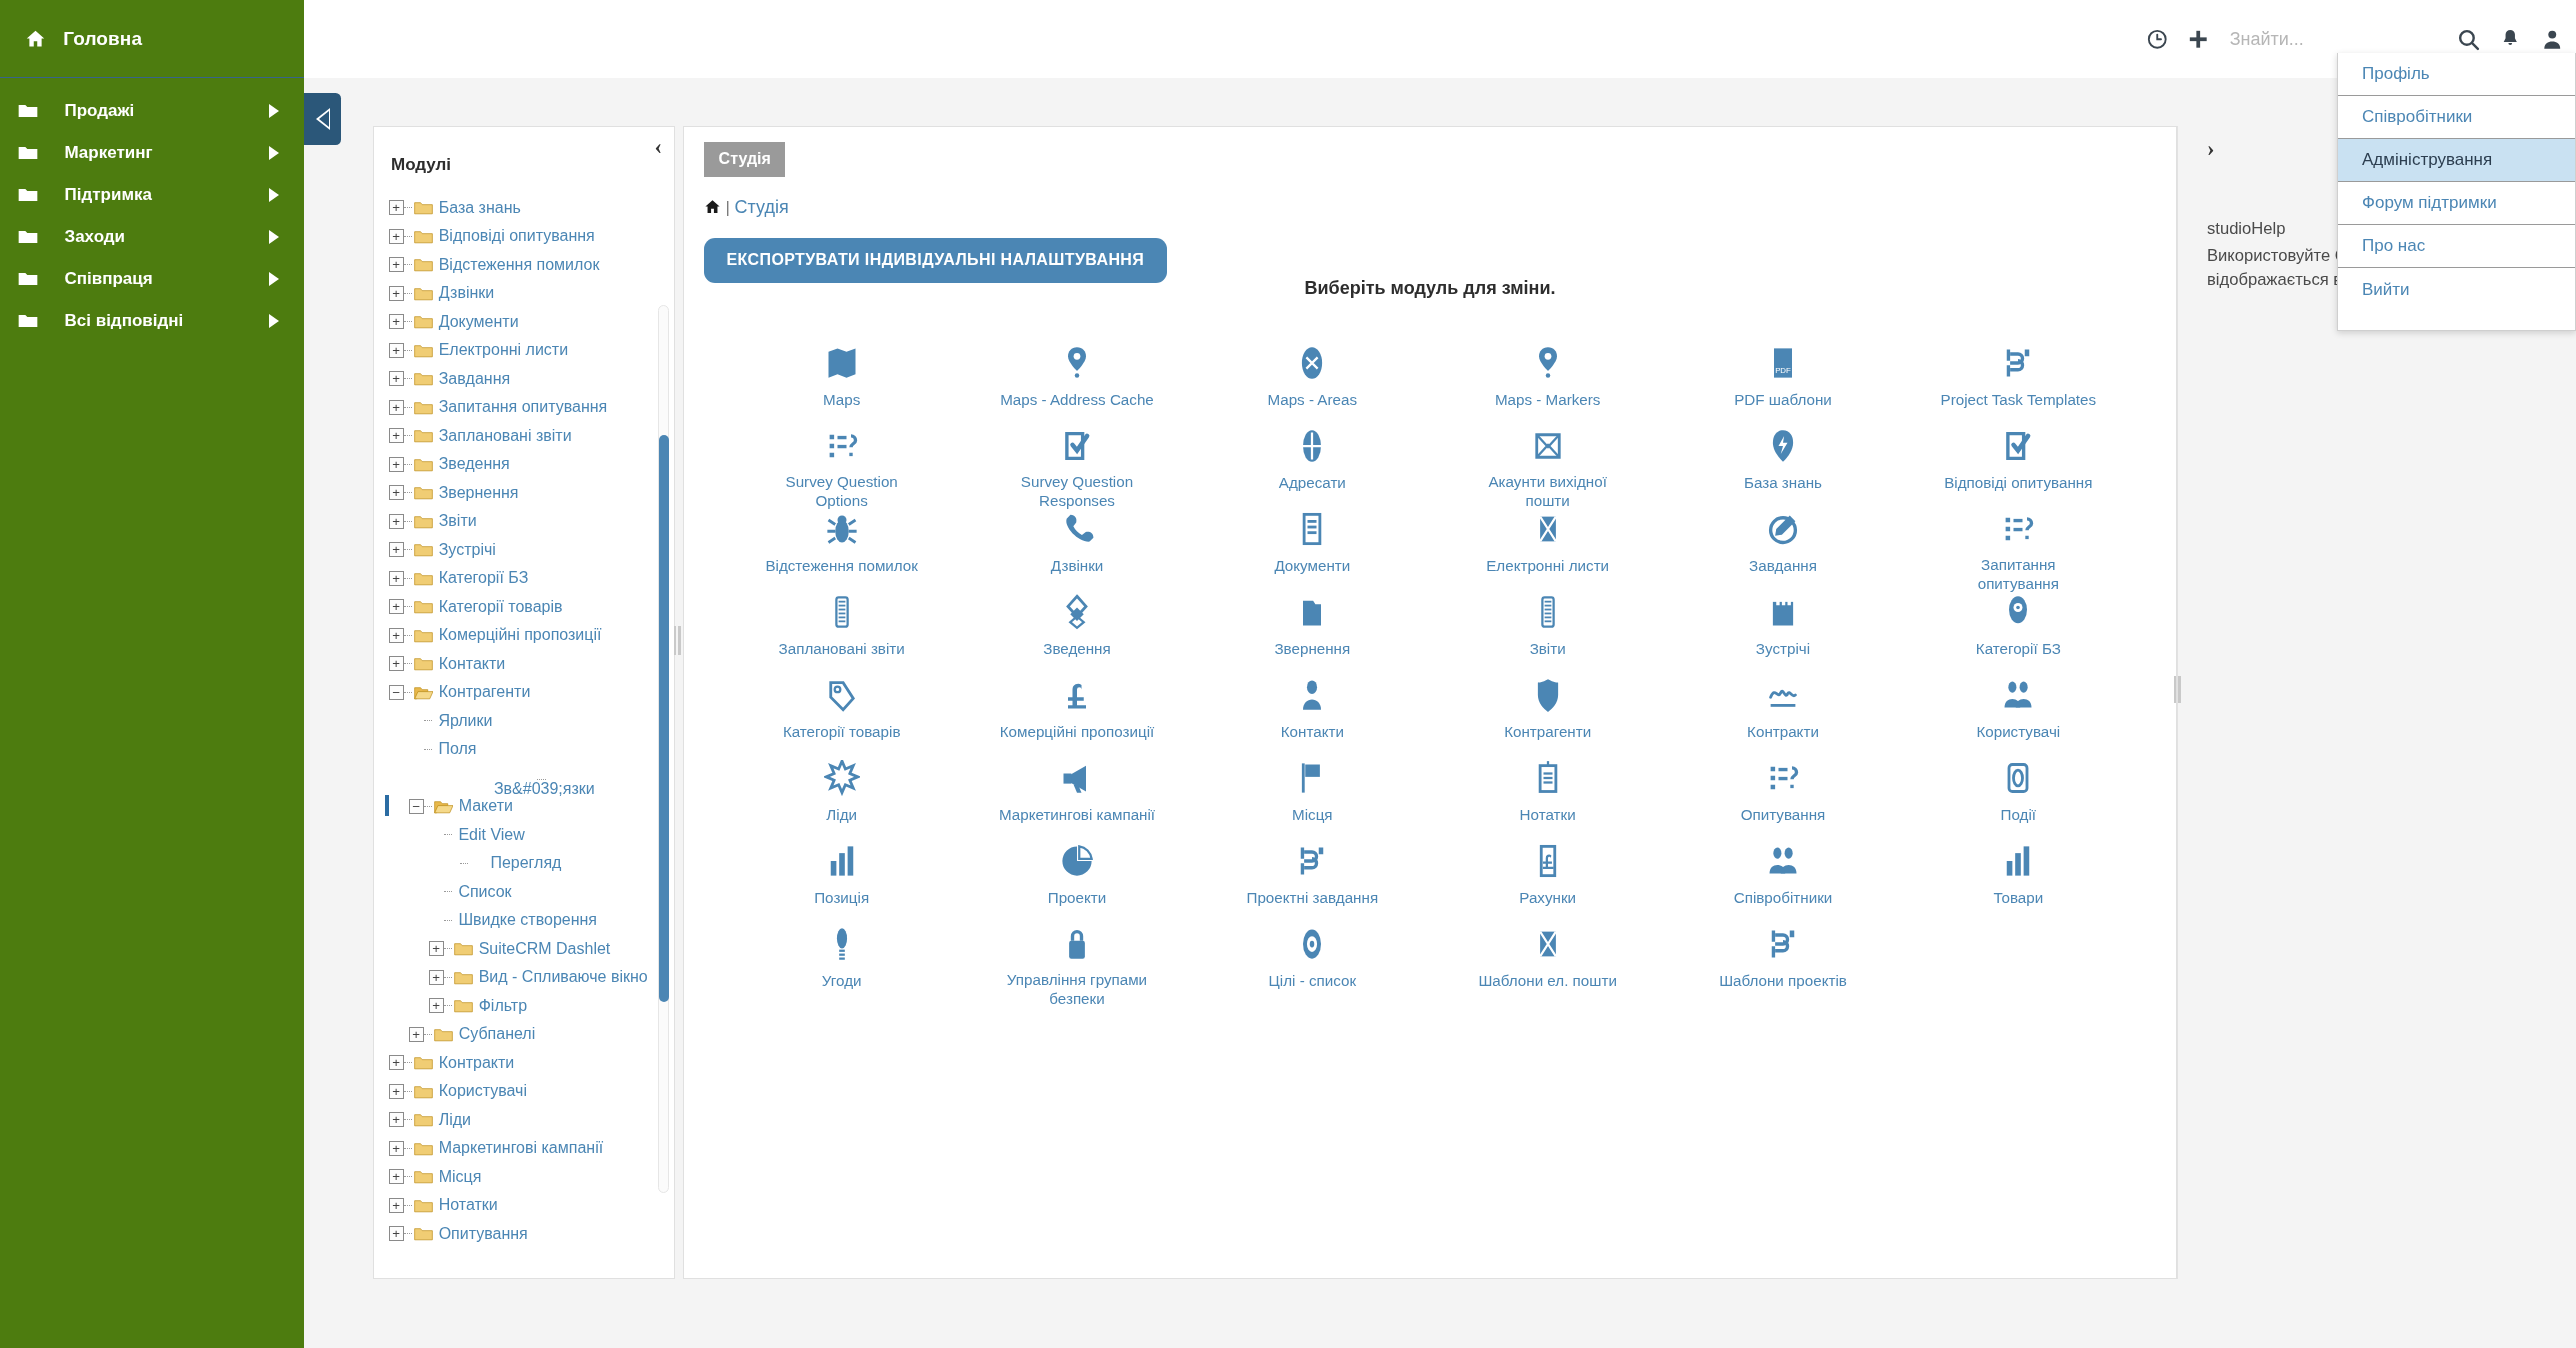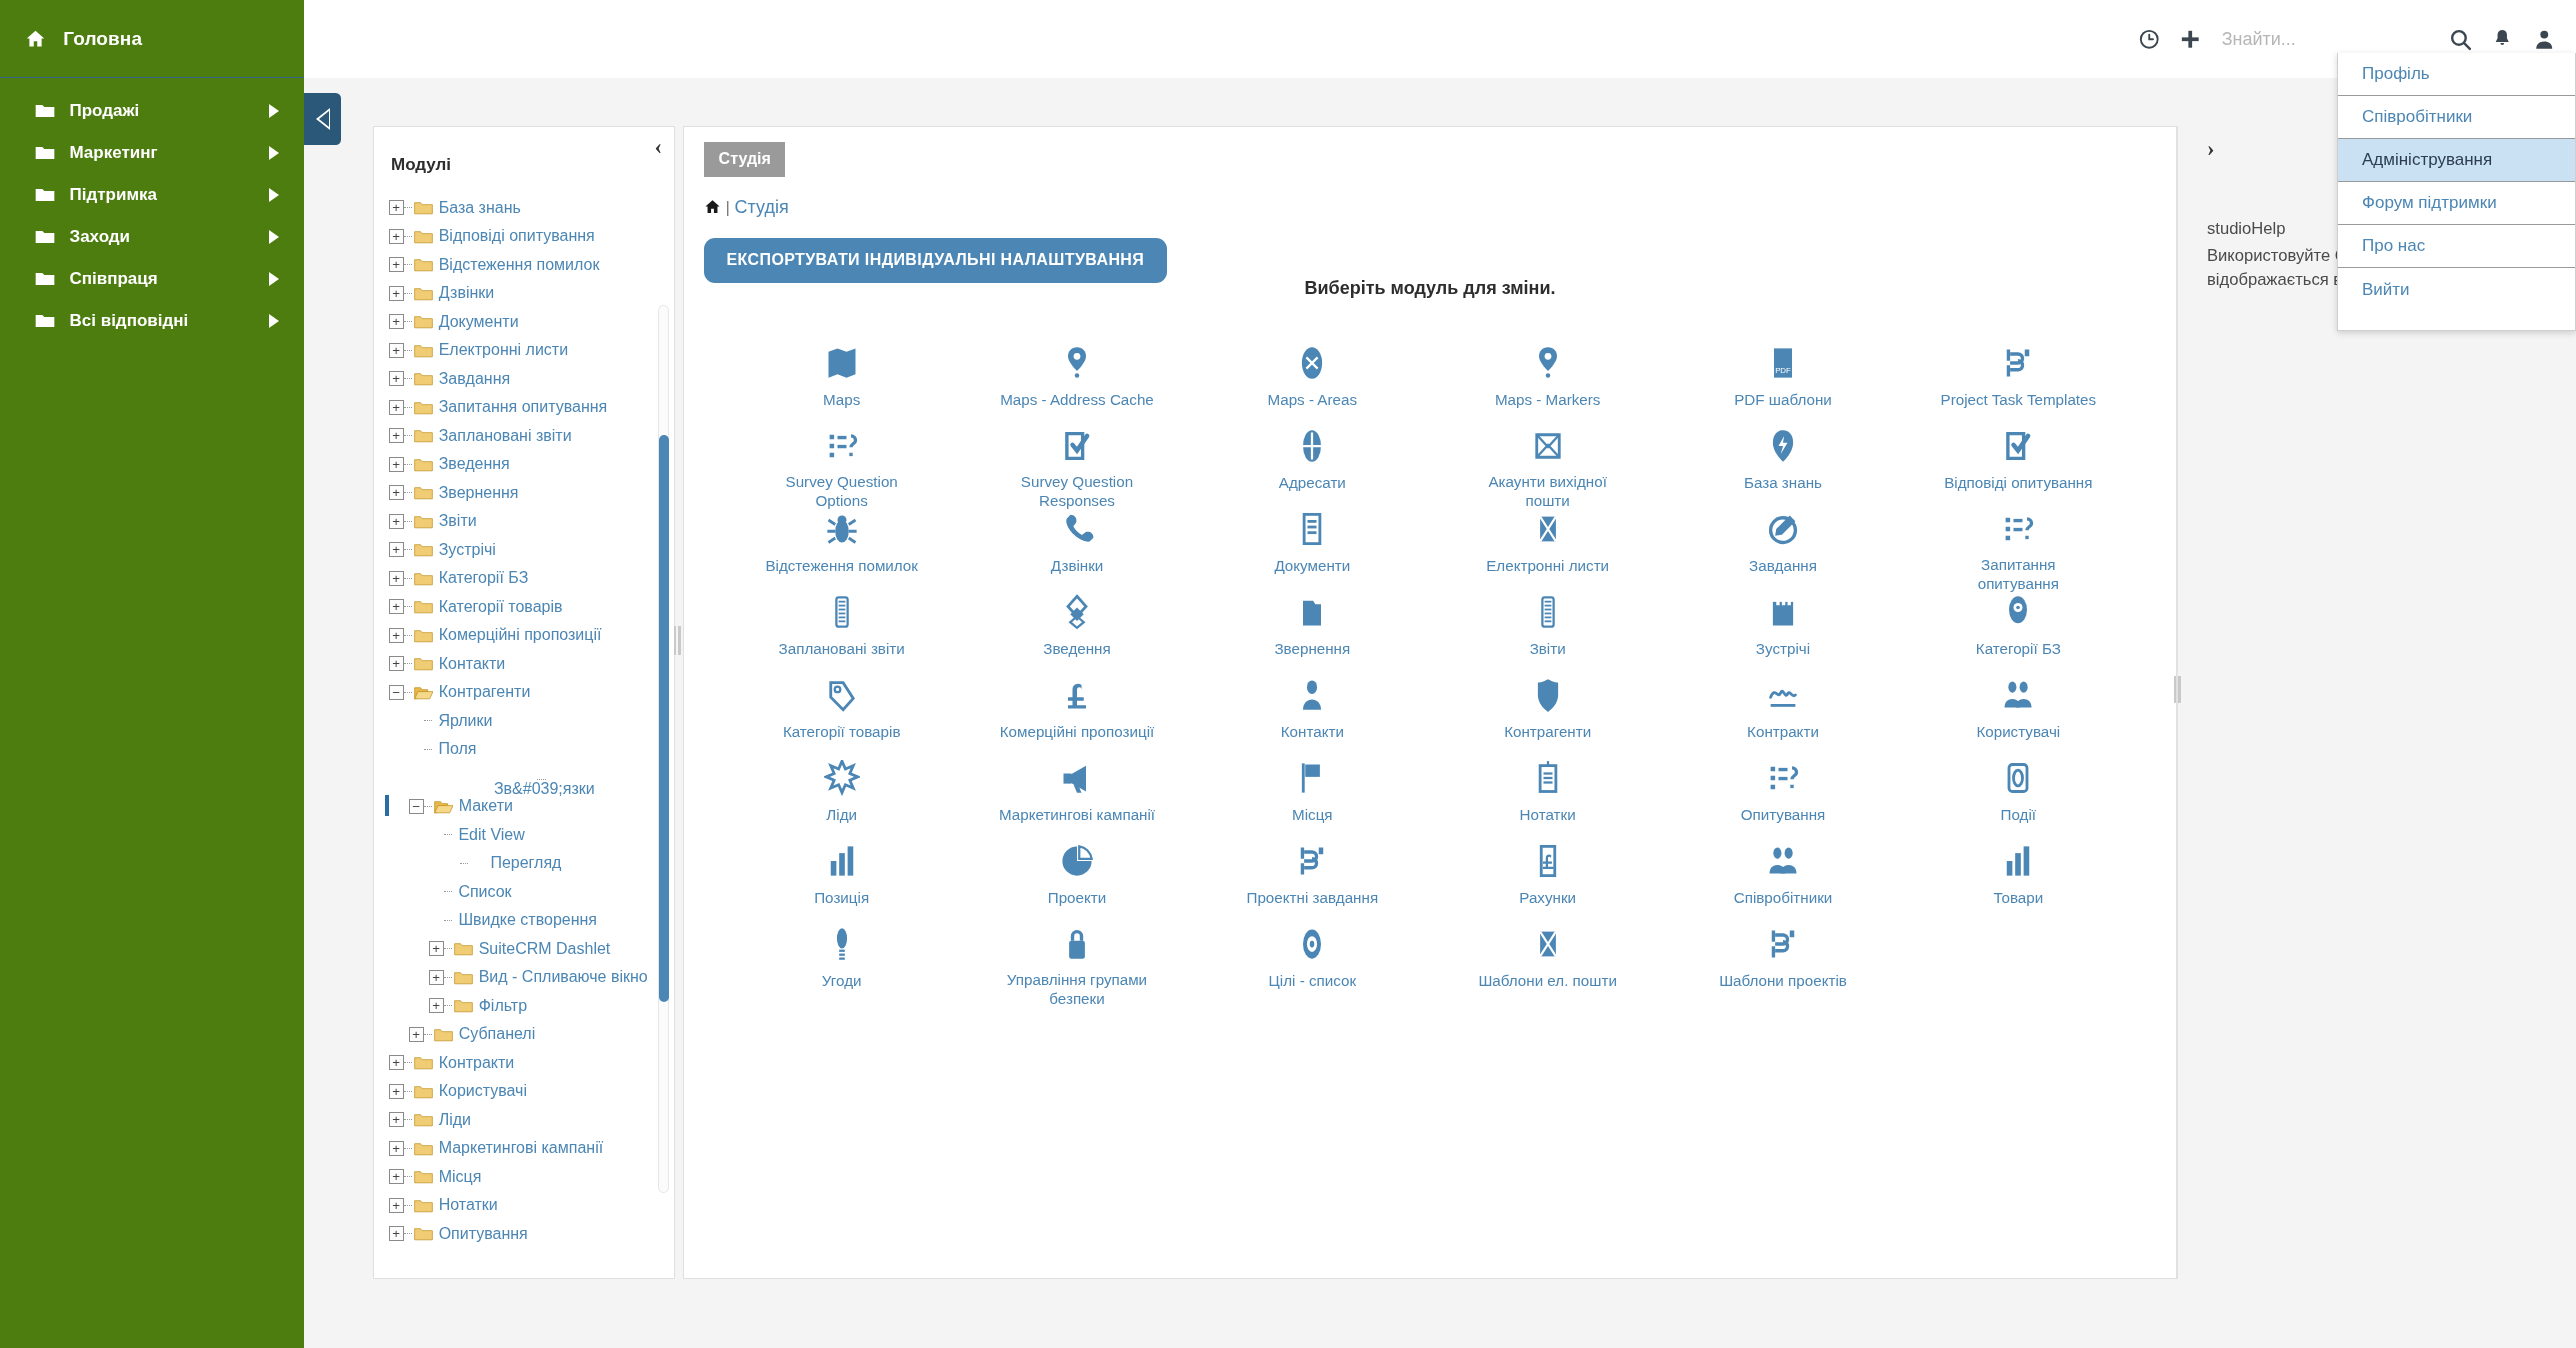--- a/index.html
+++ b/index.html
@@ -23,21 +23,21 @@
     height: 78px; padding-left: 25px;
     border-bottom: 0.7px solid #37648a;
   }
   .sb-home .ico { width: 29px; display: flex; align-items: center; }
   .sb-home .lbl {
     color: #ffffff; font-size: 19px; font-weight: bold;
     margin-left: 9.3px; letter-spacing: 0.1px;
   }
   .sb-item {
     display: flex; align-items: center;
-    height: 42px; padding-left: 35px; position: relative;
+    height: 42px; padding-left: 18px; position: relative; gap: 12px;
   }
   .sb-item .fldr { width: 26.5px; display: flex; align-items: center; }
   .sb-item .lbl {
     color: #ffffff; font-size: 17px; font-weight: bold;
     margin-left: 8px;
   }
   .sb-item .caret {
     position: absolute; right: 25px; top: 50%;
     transform: translateY(-50%);
     width: 0; height: 0;
@@ -70,21 +70,21 @@
     border-bottom: 8px solid transparent;
     border-right: 10.6px solid #2b5779;
   }
 
   
   .header {
     position: absolute; left: 304px; top: 0;
     width: 2272px; height: 78px;
     background: #ffffff;
     display: flex; align-items: center; justify-content: flex-end;
-    padding-right: 21px;
+    padding-right: 13px;
     z-index: 30;
   }
   .hdr-icon { margin-left: 0; display: flex; align-items: center; }
   .hdr-gap { width: 18.6px; }
   .hdr-search {
     font-size: 18px; color: #b6b6b6;
     margin-left: 20px; margin-right: 152px;
     white-space: nowrap;
   }
 

